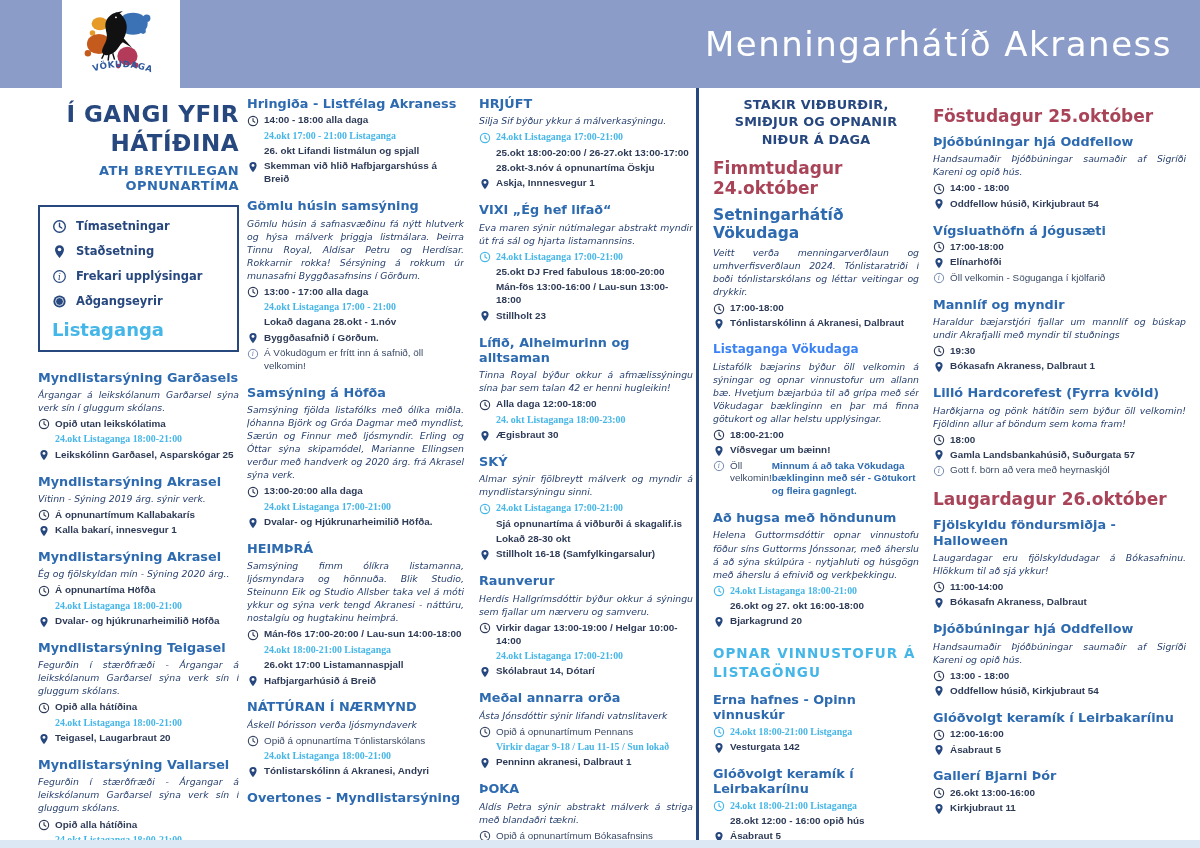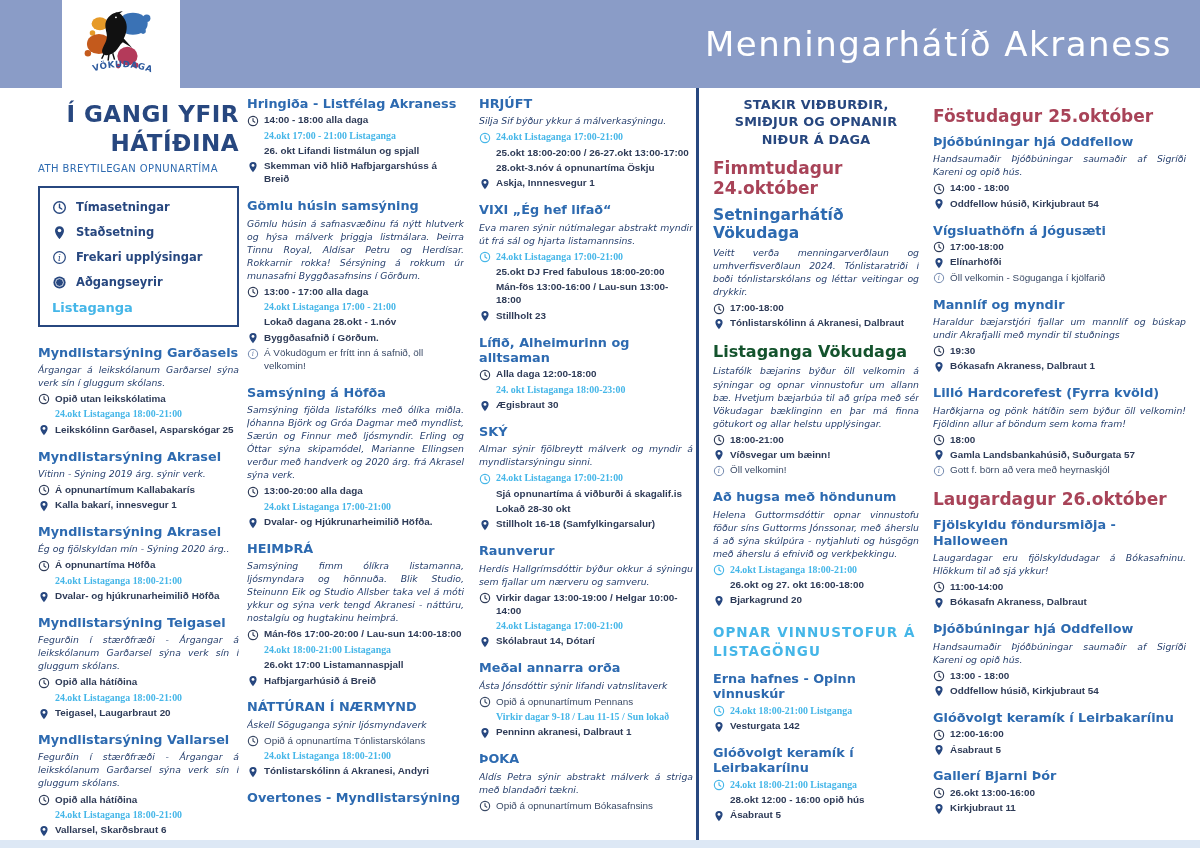--- a/index.html
+++ b/index.html
@@ -20,33 +20,33 @@
   .col { position:absolute; top:8px; overflow:hidden; }
   .col-1 { left:38px;  width:201px; height:744px; }
   .col-2 { left:247px; width:217px; height:744px; }
   .col-3 { left:479px; width:214px; height:744px; }
   .col-4 { left:713px; width:206px; height:744px; }
   .col-5 { left:933px; width:253px; height:744px; }
 
   
   .intro-title { text-align:right; color:#27477f; font-size:23px; font-weight:bold;
                  line-height:1.25; letter-spacing:0.5px; margin-top:4px; }
-  .intro-sub { text-align:left; color:#2d6ab0; font-size:10px; font-weight:normal;
+  .intro-sub { text-align:right; color:#2d6ab0; font-size:13px; font-weight:bold;
                letter-spacing:0.4px; margin-top:5px; margin-bottom:12px; }
   .legend-box { border:2.5px solid #27477f; padding:12px 10px 10px 12px; margin-bottom:18px; }
   .legend-item { display:flex; align-items:center; margin-bottom:10px; color:#27477f; }
   .legend-item .lg-icon { width:15px; height:15px; margin-right:9px; flex:0 0 15px; color:#27477f; }
   .legend-item .lg-label { font-size:11.5px; font-weight:600; }
-  .legend-listaganga { color:#45b6e8; font-size:13px; font-weight:bold; margin-top:2px; }
+  .legend-listaganga { color:#45b6e8; font-size:18px; font-weight:bold; margin-top:2px; }
 
   
   .block { margin-bottom:12px; }
   .ev-title { color:#2d6ab0; font-size:12.8px; font-weight:bold; line-height:1.2; margin-bottom:3px; }
   .ev-title.big-blue { font-size:15.5px; }
-  .ev-title.big-cyan { font-size:16px; color:#14532d; }
+  .ev-title.big-cyan { font-size:12px; color:#3b82f6; }
   .ev-desc { color:#27406e; font-size:9.3px; font-style:italic; line-height:1.4;
              text-align:justify; margin-bottom:4px; }
   .line { display:flex; align-items:flex-start; font-size:9.9px; line-height:1.3;
           margin-bottom:2.5px; font-family:"Liberation Sans", sans-serif; }
   .line .ln-icon { width:12px; height:12px; margin-right:5px; flex:0 0 12px; margin-top:0.5px; }
   .line.no-icon { padding-left:17px; }
   .l-dark { color:#2e3b57; font-weight:bold; }
   .l-cyan { color:#45b6e8; font-weight:bold;font-family:Liberation Serif, serif; }
   .l-plain { color:#3a4a66; }
   .icon-pin { color:#27477f; }
@@ -388,21 +388,21 @@
               <svg viewBox="0 0 16 16">
                 <path d="M8 1.2 a4.8 4.8 0 0 0 -4.8 4.8 C3.2 9.6 8 15 8 15 s4.8-5.4 4.8-9 A4.8 4.8 0 0 0 8 1.2 Z" fill="currentColor"></path>
                 <circle cx="8" cy="5.9" r="1.9" fill="#ffffff"></circle>
               </svg>
             </span>
             <span>Hafbjargarhúsið á Breið</span>
           </div>
         </div>
         <div class="block">
           <div class="ev-title">NÁTTÚRAN Í NÆRMYND</div>
-          <div class="ev-desc">Áskell Söguganga sýnir ljósmyndaverk</div>
+          <div class="ev-desc">Áskell Þórisson verða ljósmyndaverk</div>
           <div class="line l-plain">
             <span class="ln-icon">
               <svg viewBox="0 0 16 16">
                 <circle cx="8" cy="8" r="6.2" fill="none" stroke="currentColor" stroke-width="1.5"></circle>
                 <path d="M8 4.6 V8 L10.4 9.6" fill="none" stroke="currentColor" stroke-width="1.5" stroke-linecap="round"></path>
               </svg>
             </span>
             <span>Opið á opnunartíma Tónlistarskólans</span>
           </div>
           <div class="line l-cyan no-icon">
@@ -476,20 +476,21 @@
               <svg viewBox="0 0 16 16">
                 <path d="M8 1.2 a4.8 4.8 0 0 0 -4.8 4.8 C3.2 9.6 8 15 8 15 s4.8-5.4 4.8-9 A4.8 4.8 0 0 0 8 1.2 Z" fill="currentColor"></path>
                 <circle cx="8" cy="5.9" r="1.9" fill="#ffffff"></circle>
               </svg>
             </span>
             <span>Stillholt 23</span>
           </div>
         </div>
         <div class="block">
           <div class="ev-title">Lífið, Alheimurinn og alltsaman</div>
+          <div class="ev-desc">Tinna Royal býður okkur á afmælissýningu sína þar sem talan 42 er henni hugleikin!</div>
           <div class="line l-dark">
             <span class="ln-icon">
               <svg viewBox="0 0 16 16">
                 <circle cx="8" cy="8" r="6.2" fill="none" stroke="currentColor" stroke-width="1.5"></circle>
                 <path d="M8 4.6 V8 L10.4 9.6" fill="none" stroke="currentColor" stroke-width="1.5" stroke-linecap="round"></path>
               </svg>
             </span>
             <span>Alla daga 12:00-18:00</span>
           </div>
           <div class="line l-cyan no-icon">
@@ -646,20 +647,21 @@
             <span>Víðsvegar um bæinn!</span>
           </div>
           <div class="line l-plain">
             <span class="ln-icon icon-info">
               <svg viewBox="0 0 16 16">
                 <circle cx="8" cy="8" r="6.2" fill="none" stroke="currentColor" stroke-width="1.3"></circle>
                 <text x="8" y="11.3" text-anchor="middle" font-size="9.5" font-style="italic" font-family="DejaVu Serif, serif" fill="currentColor">i</text>
               </svg>
             </span>
             <span>Öll velkomin! </span>
+            <span class="line-accent">Minnum á að taka Vökudaga bæklinginn með sér - Götukort og fleira gagnlegt.</span>
           </div>
         </div>
         <div class="block">
           <div class="ev-title">Að hugsa með höndunum</div>
           <div class="ev-desc">Helena Guttormsdóttir opnar vinnustofu föður síns Guttorms Jónssonar, með áherslu á að sýna skúlpúra - nytjahluti og húsgögn með áherslu á efnivið og verkþekkingu.</div>
           <div class="line l-cyan">
             <span class="ln-icon">
               <svg viewBox="0 0 16 16">
                 <circle cx="8" cy="8" r="6.2" fill="none" stroke="currentColor" stroke-width="1.5"></circle>
                 <path d="M8 4.6 V8 L10.4 9.6" fill="none" stroke="currentColor" stroke-width="1.5" stroke-linecap="round"></path>

